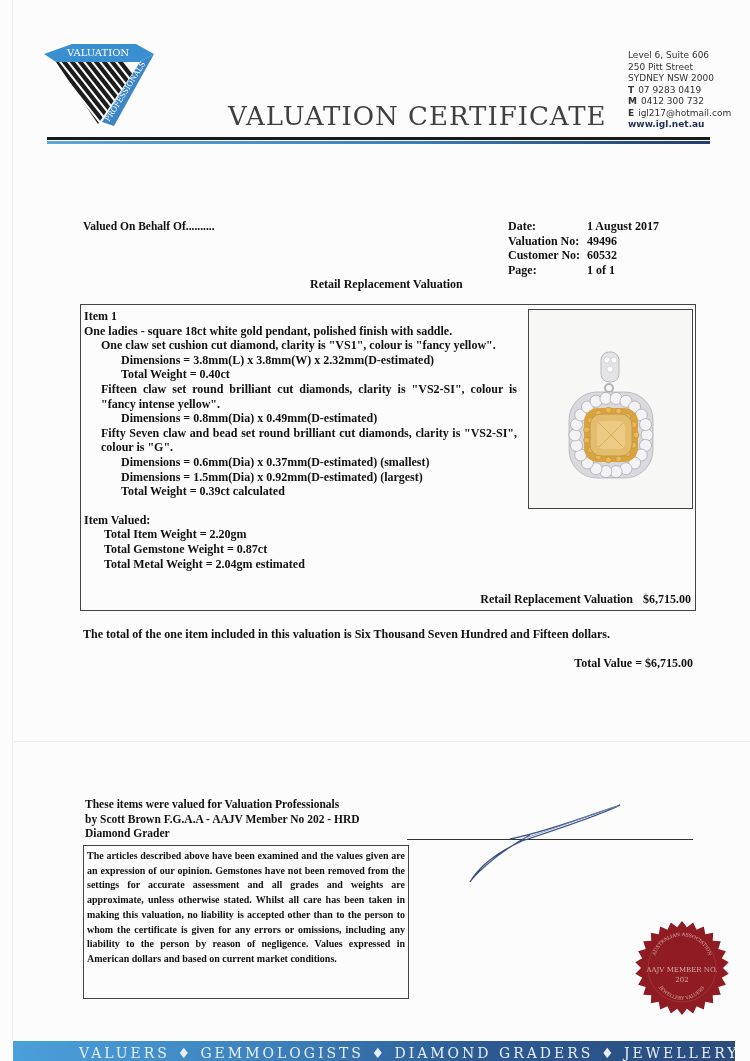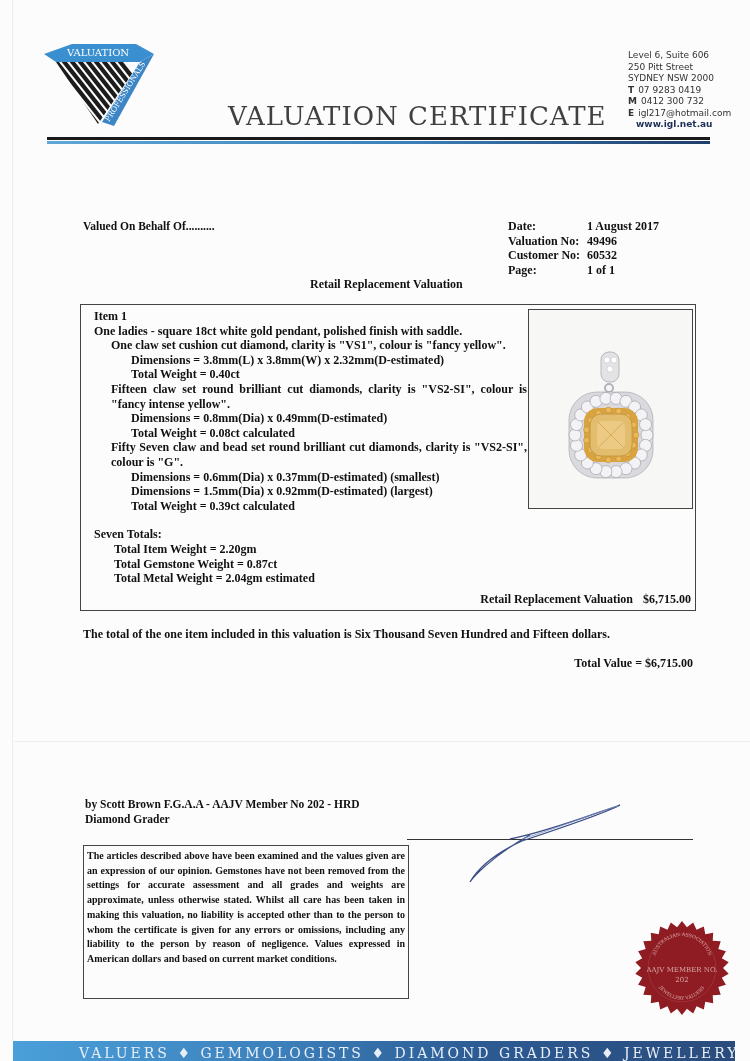--- a/index.html
+++ b/index.html
@@ -6,34 +6,34 @@
   html, body { width: 750px; height: 1061px; background: #fcfcfc; overflow: hidden; }
   body { position: relative; font-family: "Liberation Serif", serif; color: #111; }
 
   .page-edge { position: absolute; left: 12px; top: 0; width: 1px; height: 1040px; background: #ececec; }
 
   
   .logo { position: absolute; left: 40px; top: 40px; width: 118px; height: 90px; }
   .doc-title { position: absolute; left: 228px; top: 101px; font-family: "DejaVu Serif", serif; font-size: 26px; letter-spacing: 1px; color: #404040; font-weight: normal; }
   .address { position: absolute; left: 628px; top: 50px; font-family: "DejaVu Sans", sans-serif; font-size: 9px; line-height: 11.5px; color: #333; }
   .address .lbl { font-weight: bold; margin-right: 4px; }
-  .address .web { font-weight: bold; color: #1d2f57; margin-left: 8px; }
+  .address .web { font-weight: bold; color: #1d2f57; }
   .rule-black { position: absolute; left: 47px; top: 137px; width: 663px; height: 3px; background: #1a1a1a; }
   .rule-blue { position: absolute; left: 47px; top: 141px; width: 663px; height: 3px; background: linear-gradient(90deg, #5ea7d6 0%, #3b7fb8 55%, #1f3d6a 100%); }
 
   
   .behalf { position: absolute; left: 83px; top: 220px; font-size: 11.5px; font-weight: bold; }
   .meta { position: absolute; left: 508px; top: 219px; font-size: 12px; font-weight: bold; line-height: 14.5px; }
   .meta .row { display: flex; }
   .meta .k { width: 79px; }
   .section-title { position: absolute; left: 310px; top: 277px; font-size: 12px; font-weight: bold; }
 
   
   .item-box { position: absolute; left: 80px; top: 304px; width: 616px; height: 307px; border: 1px solid #444; }
-  .item-text { position: absolute; left: 13px; top: 4px; width: 433px; font-size: 12px; font-weight: bold; line-height: 14.6px; }
+  .item-text { position: absolute; left: 3px; top: 4px; width: 433px; font-size: 12px; font-weight: bold; line-height: 14.6px; }
   .item-text .l1 { padding-left: 0; }
   .item-text .l2 { padding-left: 17px; text-align: justify; }
   .item-text .l3 { padding-left: 37px; }
   .item-text .gap { height: 14px; }
   .item-text .t { padding-left: 20px; }
   .photo { position: absolute; left: 528px; top: 309px; width: 165px; height: 200px; border: 1px solid #444; background: #fafafa; }
   .retail-line { position: absolute; right: 4px; bottom: 3px; font-size: 12px; font-weight: bold; margin-top: 36px; }
   .retail-line .amt { margin-left: 10px; }
 
   .summary { position: absolute; left: 83px; top: 627px; font-size: 12px; font-weight: bold; }
@@ -126,29 +126,28 @@
   <div class="item-text">
     <div class="l1">Item 1</div>
     <div class="l1">One ladies - square 18ct white gold pendant, polished finish with saddle.</div>
 
     <div class="l2">One claw set cushion cut diamond, clarity is "VS1", colour is "fancy yellow".</div>
     <div class="l3">Dimensions = 3.8mm(L) x 3.8mm(W) x 2.32mm(D-estimated)</div>
     <div class="l3">Total Weight = 0.40ct</div>
 
     <div class="l2">Fifteen claw set round brilliant cut diamonds, clarity is "VS2-SI", colour is "fancy intense yellow".</div>
     <div class="l3">Dimensions = 0.8mm(Dia) x 0.49mm(D-estimated)</div>
-    <div class="l3">Total Weight = 0.08ct calculated</div>
 
     <div class="l2">Fifty Seven claw and bead set round brilliant cut diamonds, clarity is "VS2-SI", colour is "G".</div>
     <div class="l3">Dimensions = 0.6mm(Dia) x 0.37mm(D-estimated) (smallest)</div>
     <div class="l3">Dimensions = 1.5mm(Dia) x 0.92mm(D-estimated) (largest)</div>
     <div class="l3">Total Weight = 0.39ct calculated</div>
 
     <div class="gap"></div>
-    <div class="l1">Seven Totals:</div>
+    <div class="l1">Item Valued:</div>
     <div class="t">Total Item Weight = 2.20gm</div>
     <div class="t">Total Gemstone Weight = 0.87ct</div>
     <div class="t">Total Metal Weight = 2.04gm estimated</div>
   </div>
 
   <div class="retail-line">
     <span>Retail Replacement Valuation</span><span class="amt">$6,715.00</span>
   </div>
 </div>
 
@@ -215,20 +214,21 @@
     <line x1="94" y1="113" x2="70" y2="137" stroke="#d2a552" stroke-width="0.8"></line>
   </svg>
 </div>
 
 <div class="summary">The total of the one item included in this valuation is Six Thousand Seven Hundred and Fifteen dollars.</div>
 <div class="total-value">Total Value = $6,715.00</div>
 
 <div class="fold-line"></div>
 
 <div class="valued-by">
+  <div>These items were valued for Valuation Professionals</div>
   <div>by Scott Brown F.G.A.A - AAJV Member No 202 - HRD</div>
   <div>Diamond Grader</div>
 </div>
 
 <div class="disclaimer">The articles described above have been examined and the values given are an expression of our opinion.  Gemstones have not been removed from the settings for accurate assessment and all grades and weights are approximate, unless otherwise stated.  Whilst all care has been taken in making this valuation, no liability is accepted other than to the person to whom the certificate is given for any errors or omissions, including any liability to the person by reason of negligence.  Values expressed in American dollars and based on current market conditions.</div>
 
 <div class="sign-line"></div>
 <svg class="signature" viewBox="0 0 180 100">
   <path d="M 50 44 C 90 36, 130 20, 160 10 C 150 16, 110 30, 62 46 C 40 56, 20 70, 10 87 C 12 84, 30 62, 70 40" fill="none" stroke="#3a4f86" stroke-width="1.3"></path>
   <path d="M 62 44 C 100 32, 135 18, 158 11" fill="none" stroke="#7f90c0" stroke-width="0.8"></path>

